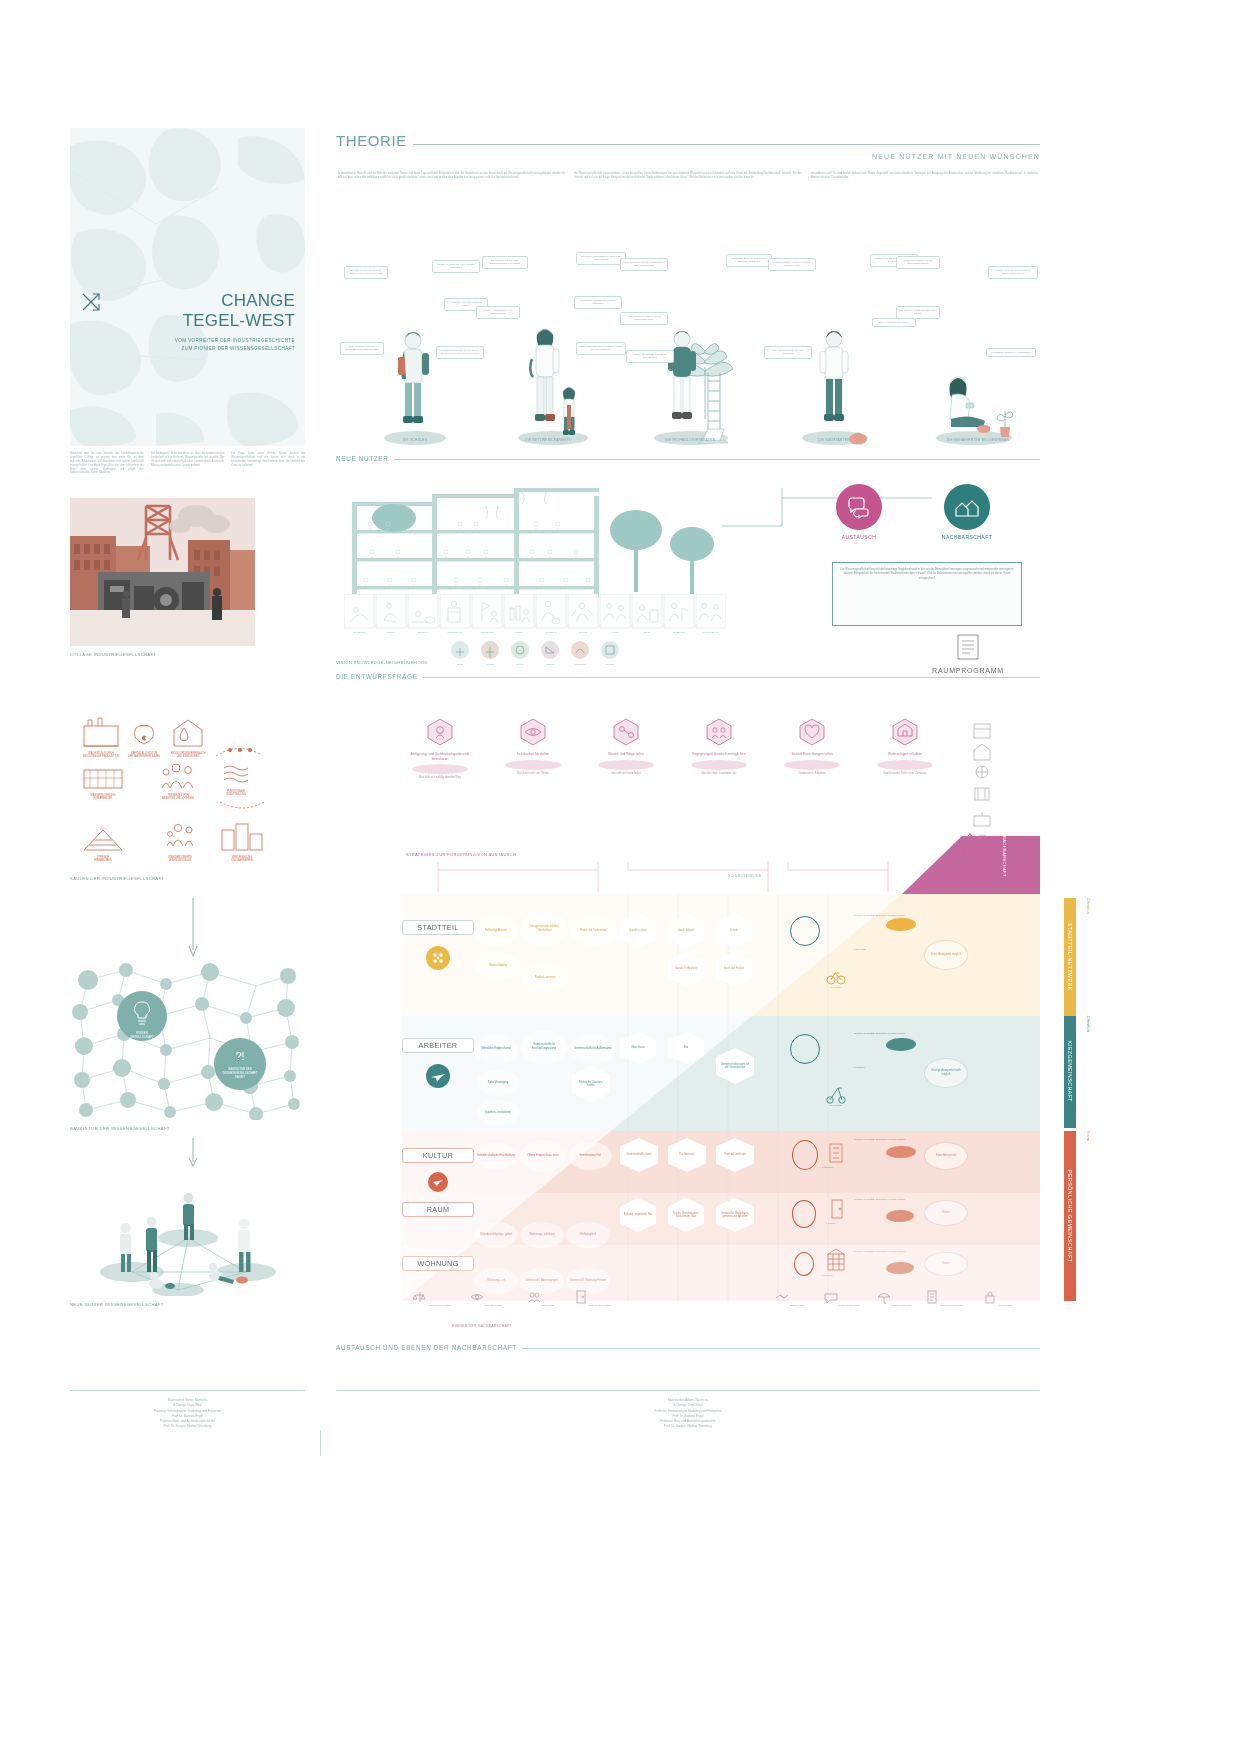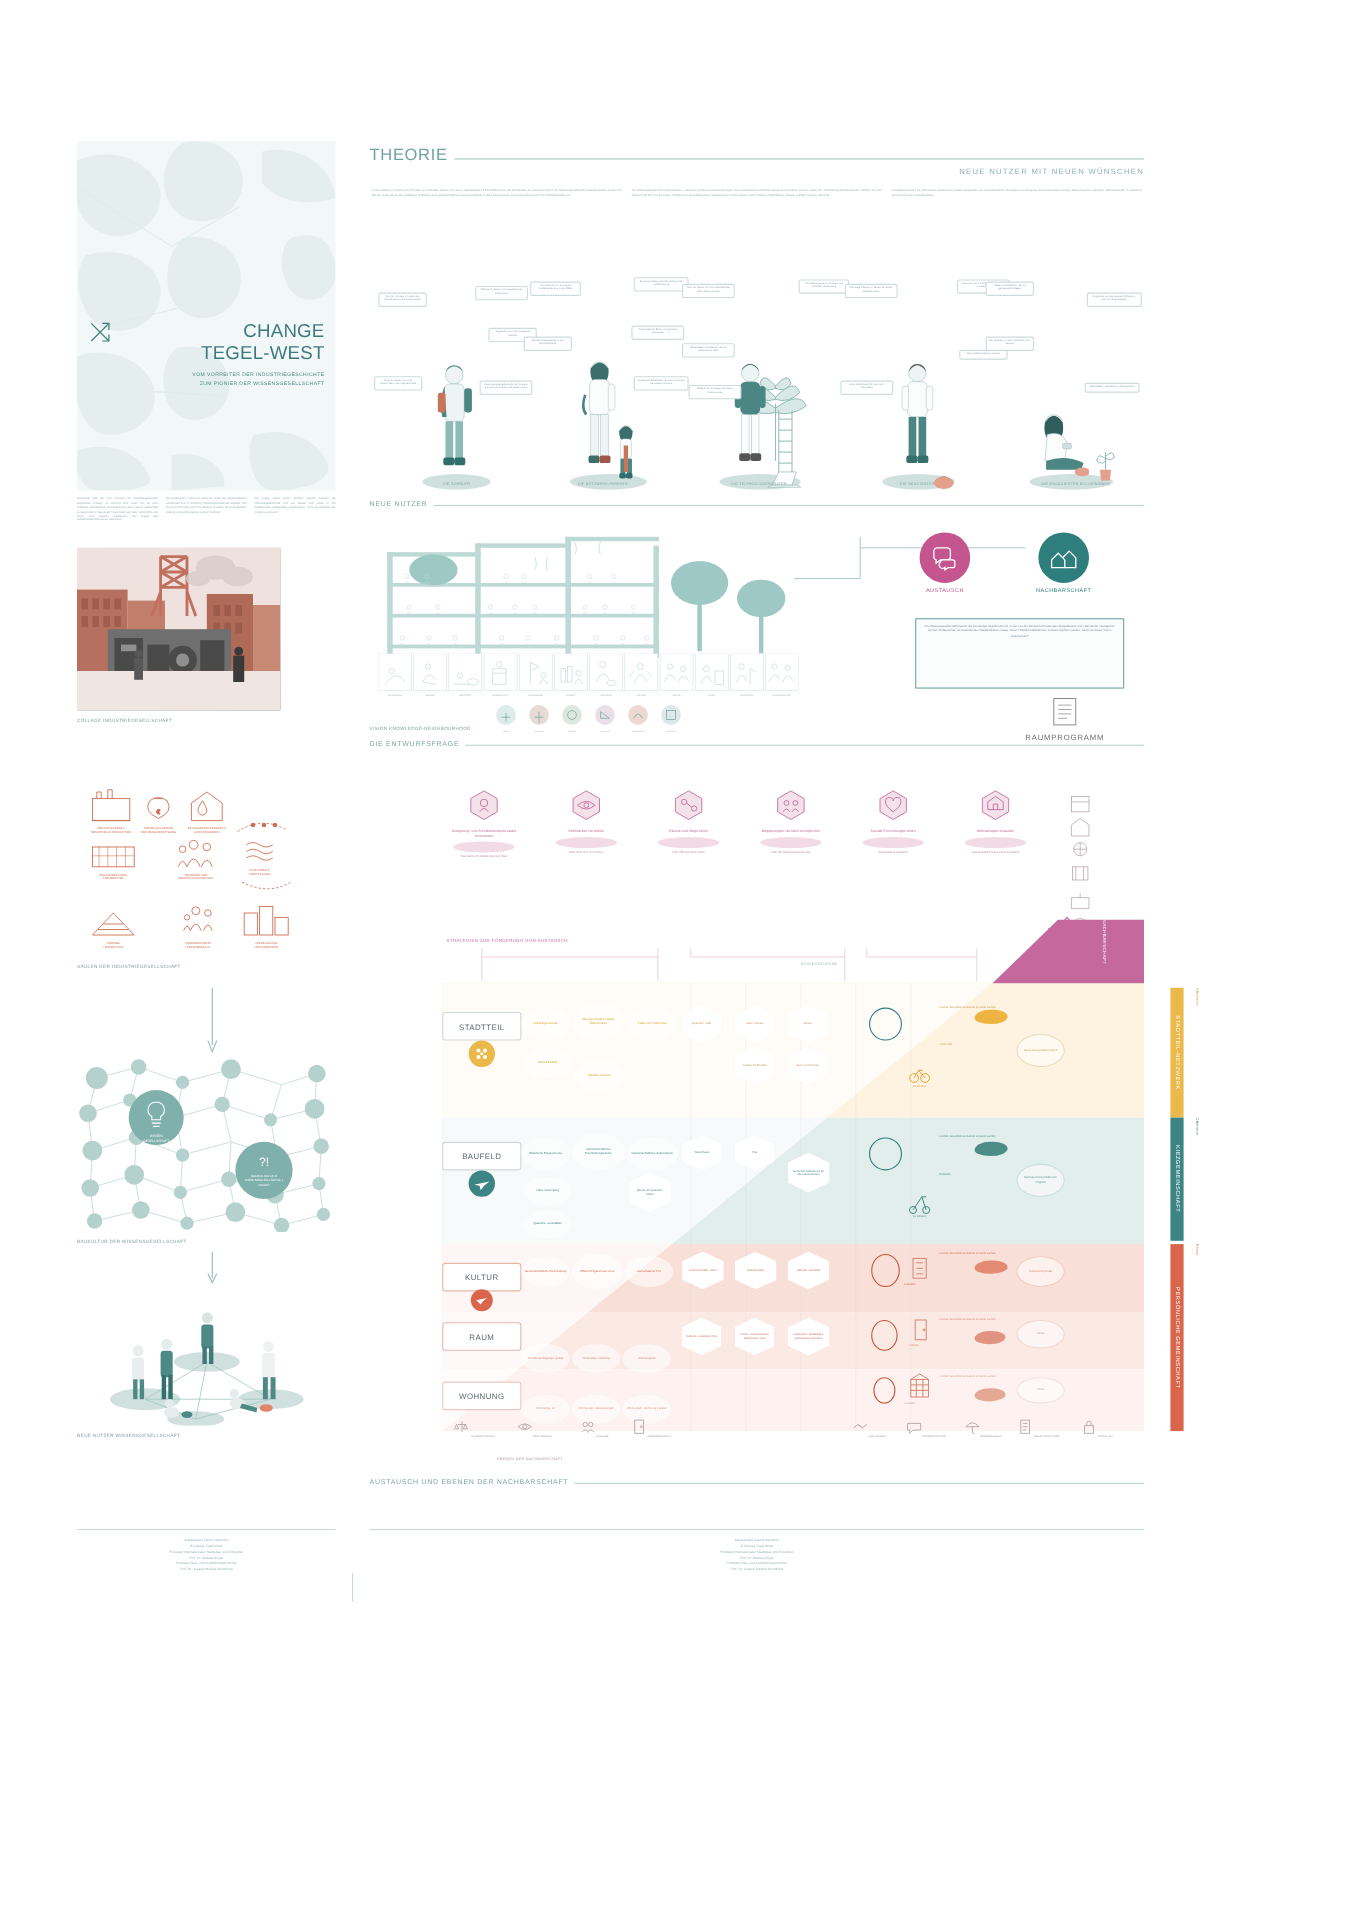--- a/index.html
+++ b/index.html
@@ -101,21 +101,21 @@
   .pink-pedestal { width:56px; height:10px; border-radius:50%; background:#f2dbe5; margin:3px auto 0; }
 
   .band { position:absolute; left:0; width:638px; }
   #band-stadtteil { top:176px; height:122px; background:#fdf3e0; }
   #band-quartier  { top:298px; height:115px; background:#e2eeeb; }
   #band-baufeld   { top:413px; height:62px;  background:#f8dfd8; }
   #band-haus      { top:475px; height:52px;  background:#fbe9e4; }
   #band-wohnung   { top:527px; height:56px;  background:#fdf2ef; }
 
   .lvl-box {
-    position:absolute; left:0; width:72px; height:26px; background:#fff;
+    position:absolute; left:0; width:72px; height:15px; background:#fff;
     border:.8px solid #cfd8d8; border-radius:3px;
     display:flex; align-items:center; justify-content:center;
     font-size:7.2px; letter-spacing:.05em; color:#5c6d70;
   }
   .lvl-icon { position:absolute; left:24px; width:24px; height:24px; border-radius:50%;
     display:flex; align-items:center; justify-content:center; }
 
   .ell {
     position:absolute; border-radius:50%; background:rgba(255,255,255,.55);
     display:flex; align-items:center; justify-content:center; text-align:center;
@@ -1129,21 +1129,21 @@
         <div class="abs" style="left:414px; top:268px; width:40px; font-size:2.4px; text-align:center; color:#cfa45a;">15 Minuten</div>
         <div class="abs" style="left:452px; top:230px; font-size:2.4px; color:#c09a50;">1 Min./Jahr</div>
         <div class="ell" style="left:522px; top:222px; width:44px; height:30px; color:#c8a45f; border:.4px solid #eadcbf;">Keine
 Anonymität
 möglich</div>
         <div class="vtab" style="top:180px; height:118px; background:#eab949; right:-36px; width:12px;">STADTTEIL-NETZWERK</div>
         <div class="abs" style="right:-50px; top:180px; height:118px; writing-mode:vertical-rl; font-size:3.4px; color:#c09a50; letter-spacing:.06em; display:flex; align-items:center;">Öffentlich</div>
       </div>
 
       <div>
-        <div class="lvl-box" style="top:320px;">BAUFELD</div>
+        <div class="lvl-box" style="top:320px;">ARBEITER</div>
         <div class="lvl-icon" style="top:346px; background:#3d8585;">
           <svg width="16" height="14" viewBox="0 0 16 14">
               <path d="M1 8 L15 5 L10 9 L7 13 L6 9Z" fill="#fff"></path>
             </svg>
         </div>
         <div class="ell" style="left:72px; top:316px; width:44px; height:30px; color:#4f8c88;">Öffentliche
 Erdgeschosse</div>
         <div class="ell" style="left:118px; top:312px; width:48px; height:34px; color:#4f8c88;">Gemeinschaftliche
 Erschließungsräume</div>
         <div class="ell" style="left:168px; top:316px; width:46px; height:30px; color:#4f8c88;">Gemeinschaftliche

